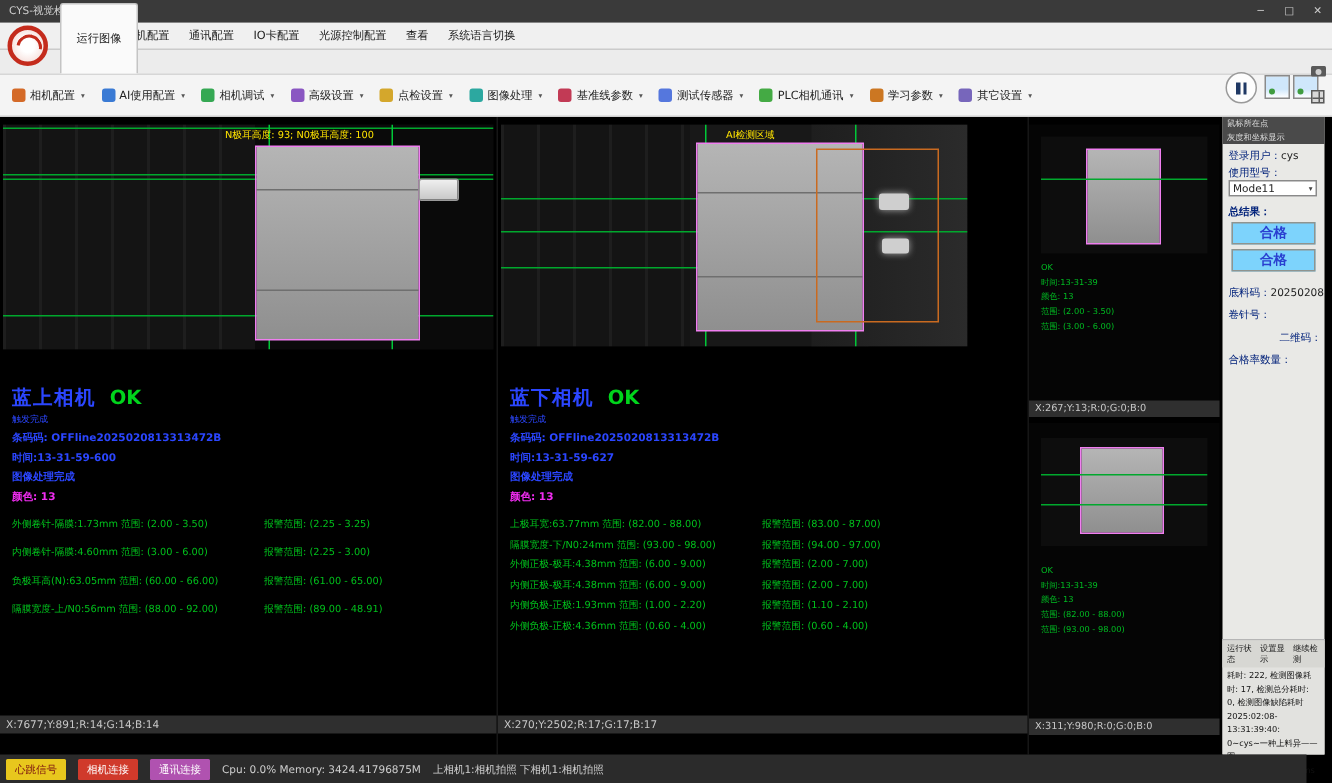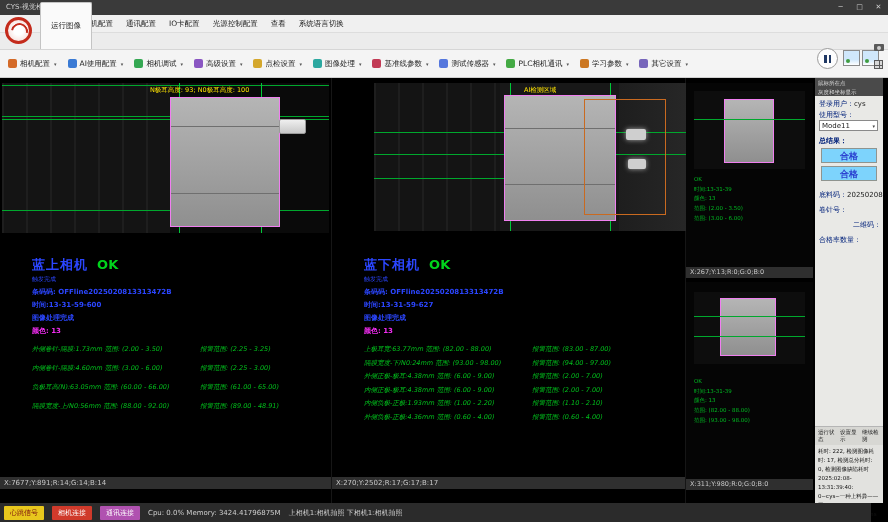--- a/index.html
+++ b/index.html
@@ -56,40 +56,40 @@
   
   .main{position:absolute;top:78px;left:0;right:0;bottom:19px;background:#000;}
   .view{position:absolute;top:0;height:100%;}
   #view-left{left:0;width:331px;border-right:1px solid #161616;}
   #view-mid{left:332px;width:353px;border-right:1px solid #161616;}
   #col-small{left:686px;width:128px;}
   #right-panel{left:815px;width:68px;height:100%;background:#e9e9e6;}
 
   .cam-image{position:absolute;background:#0a0a0a;overflow:hidden;}
   #left-image{top:5px;left:2px;width:327px;height:150px;}
-  #mid-image{top:5px;left:2px;width:349px;height:148px;margin-left:40px;}
+  #mid-image{top:5px;left:2px;width:311px;height:148px;}
   .machinery{position:absolute;}
   .stripes{background-color:#141414;background-image:repeating-linear-gradient(90deg,rgba(255,255,255,0.045) 0 2px,transparent 2px 24px);}
   .hline{position:absolute;height:1px;background:#00a82d;left:0;right:0;}
   .vline{position:absolute;width:1px;background:#00c838;top:0;bottom:0;}
   .part{position:absolute;border:1px solid #f07ff0;background:linear-gradient(180deg,#b5b5b5,#8f8f8f);box-sizing:border-box;}
   .part-line{position:absolute;left:0;right:0;height:1px;background:#6f6f6f;}
   .connector{position:absolute;background:linear-gradient(180deg,#efefef,#c8c8c8);border:1px solid #9a9a9a;border-radius:2px;box-sizing:border-box;}
   .blob{position:absolute;background:#cfcfcf;border-radius:2px;box-shadow:0 0 5px #aaa;}
   .orange-rect{position:absolute;border:1px solid #c96a20;box-sizing:border-box;}
   .overlay-text{position:absolute;color:#ffe400;font-size:6.5px;white-space:nowrap;}
 
-  .result{position:absolute;left:8px;right:4px;margin-left:24px;}
+  .result{position:absolute;left:8px;right:4px;}
   #left-result,#mid-result{top:176px;}
   .cam-title{font-size:13px;font-weight:bold;color:#2b46ff;letter-spacing:1px;}
   .cam-ok{font-size:13px;font-weight:bold;color:#00d41c;margin-left:4px;}
   .sub{font-size:6px;color:#2b46ff;margin-top:1px;}
   .info{font-size:7px;color:#2b46ff;font-weight:bold;margin-top:3px;white-space:nowrap;}
   .info.colorline{color:#f32df3;}
-  .meas{margin-top:9px;font-size:6.5px;color:#00c21c;font-style:italic;}
+  .meas{margin-top:9px;font-size:6.5px;color:#00c21c;}
   .meas-row{display:flex;white-space:nowrap;}
   #left-result .meas-row{margin-bottom:10px;}
   #mid-result .meas-row{margin-bottom:4.5px;}
   .meas-m{width:168px;overflow:hidden;}
   .meas-a{flex:1;overflow:hidden;}
 
   .coord-bar{position:absolute;left:0;right:0;bottom:14px;height:12px;background:#2f2f2f;color:#c8c8c8;
              font-size:7px;line-height:12px;padding-left:4px;box-sizing:border-box;white-space:nowrap;}
 
   .small-view{position:absolute;left:0;width:127px;background:#050505;}

